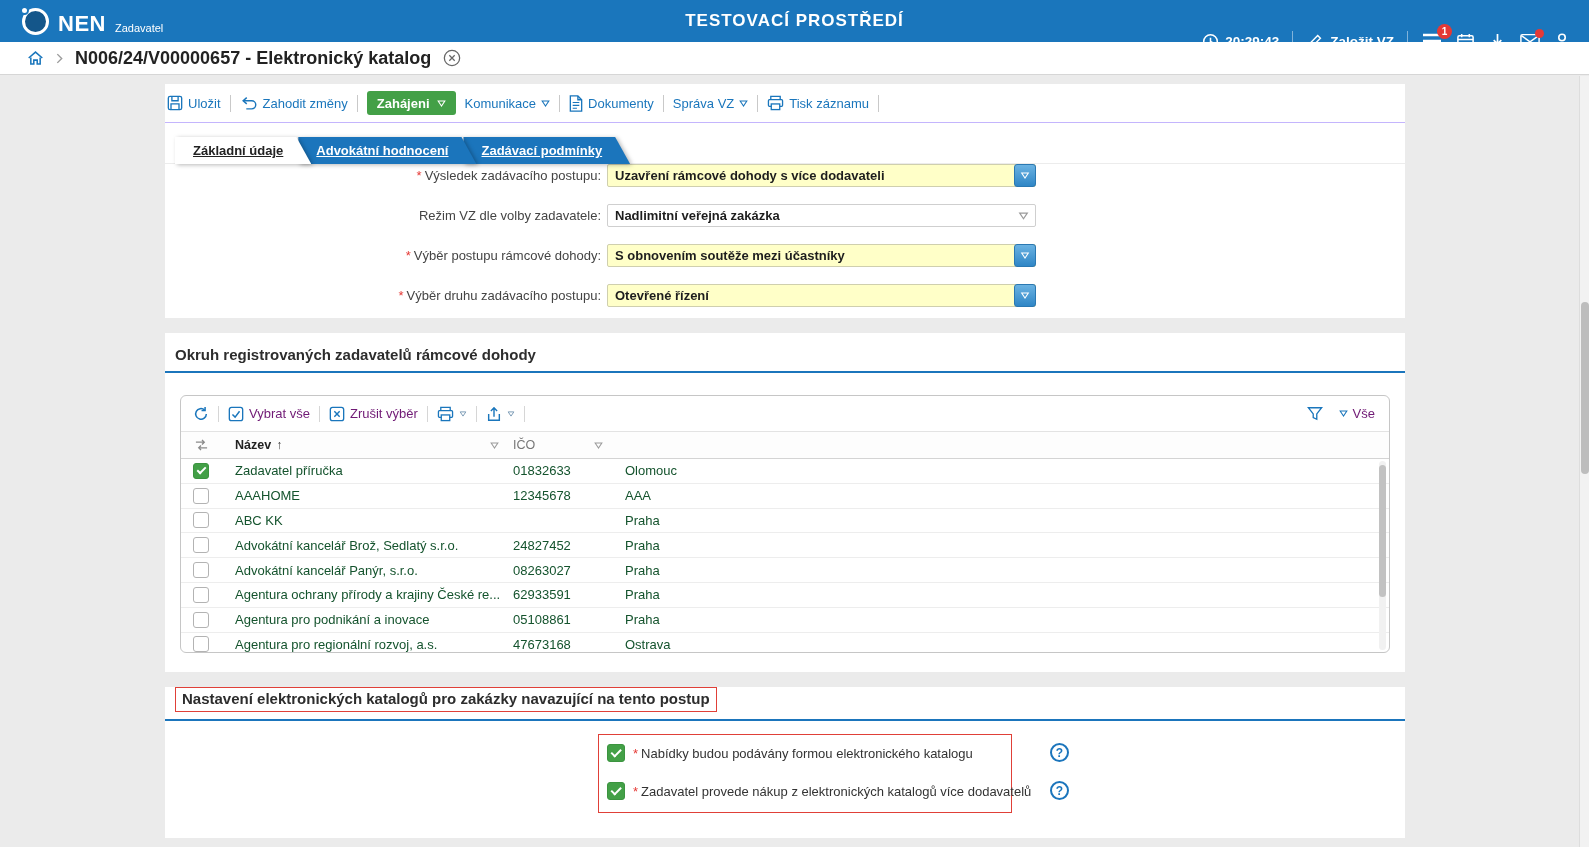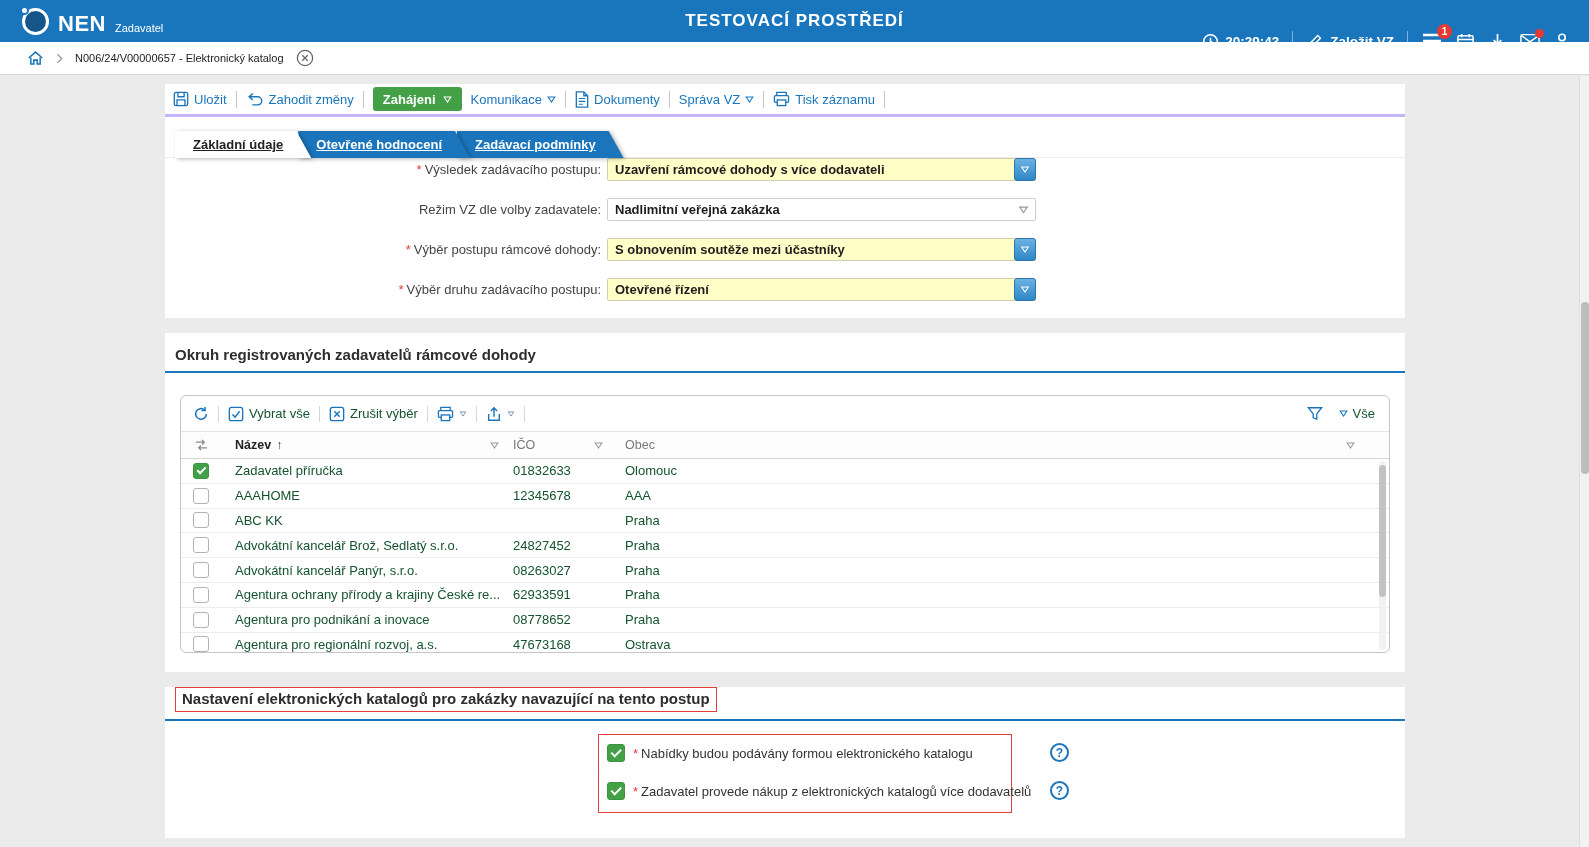--- a/index.html
+++ b/index.html
@@ -18,31 +18,31 @@
   .vsep { width:1px; height:20px; background:rgba(255,255,255,.45); }
   .clock-group,.newvz { display:flex; align-items:center; gap:6px; font-size:13.5px; font-weight:bold; cursor:pointer; }
   .icon-btn { position:relative; display:flex; align-items:center; cursor:pointer; }
   .badge { position:absolute; top:-8px; right:-9px; background:#e53935; color:#fff; font-size:10px; font-weight:bold; min-width:15px; height:15px; border-radius:8px; display:flex; align-items:center; justify-content:center; padding:0 3px; }
   .maildot { position:absolute; top:-4px; right:-4px; width:9px; height:9px; background:#e53935; border-radius:50%; }
 
   
   .breadcrumb { height:33px; background:#fff; border-bottom:1px solid #d6d6d6; display:flex; align-items:center; padding-left:27px; }
   .crumb-home { display:flex; margin-right:12px; cursor:pointer; }
   .crumb-chev { display:flex; margin-right:12px; }
-  .crumb-text { font-size:11px; font-weight:normal; color:#222; }
+  .crumb-text { font-size:18px; font-weight:bold; color:#222; }
   .crumb-close { display:flex; margin-left:12px; cursor:pointer; }
 
   
   .card { position:absolute; left:165px; width:1240px; background:#fff; }
   .card1 { top:84px; height:234px; }
   .card2 { top:333px; height:339px; }
   .card3 { top:687px; height:151px; }
 
   
-  .toolbar { display:flex; align-items:center; height:33px; padding-left:8px; border-bottom:3px solid #c4b5fd; gap:9px; }
+  .toolbar { display:flex; align-items:center; height:39px; padding-left:2px; border-bottom:1px solid #c4b5fd; gap:9px; }
   .tlink { display:flex; align-items:center; gap:5px; color:#1a76bc; font-size:13px; cursor:pointer; white-space:nowrap; }
   .tsep { width:1px; height:17px; background:#c9c9c9; }
   .status-btn { background:#43a047; color:#fff; font-weight:bold; font-size:13px; border:none; border-radius:3px; height:24px; padding:0 10px; display:flex; align-items:center; gap:7px; cursor:pointer; }
 
   
   .tabstrip { display:flex; margin-top:14px; padding-left:10px; height:27px; border-bottom:1px solid #ececec; }
   .tab-wrap { position:relative; filter:drop-shadow(2px 1px 2px rgba(0,0,0,.28)); }
   .tab-wrap:nth-child(1){ z-index:3; }
   .tab-wrap:nth-child(2){ z-index:2; margin-left:-13px; }
   .tab-wrap:nth-child(3){ z-index:1; margin-left:-13px; }
@@ -61,21 +61,21 @@
   .dd-btn { position:absolute; right:-1px; top:-1px; bottom:-1px; width:22px; background:linear-gradient(#6ab2e2,#2f86c6); border:1px solid #2a78b2; border-radius:3px; display:flex; align-items:center; justify-content:center; color:#fff; cursor:pointer; }
 
   
   .sec-head { padding:13px 0 0 10px; font-size:15px; font-weight:bold; color:#2d2d2d; }
   .sec-rule { height:2px; background:#1b75bc; margin-top:8px; }
   .red-wrap { display:inline-block; border:1px solid #e04038; padding:2px 6px 3px; }
 
   
   .grid { position:absolute; left:15px; right:15px; top:62px; bottom:19px; border:1px solid #c6c6c6; border-radius:6px; overflow:hidden; background:#fff; }
   .grid-toolbar { height:36px; display:flex; align-items:center; padding:0 14px 0 12px; gap:9px; border-bottom:1px solid #e3e3e3; color:#1a76bc; font-size:13px; }
-  .glink { display:flex; align-items:center; gap:5px; color:#14532d; cursor:pointer; }
+  .glink { display:flex; align-items:center; gap:5px; color:#701a75; cursor:pointer; }
   .gsep { width:1px; height:16px; background:#d6d6d6; }
   .gt-right { margin-left:auto; display:flex; align-items:center; gap:16px;justify-content:space-between; }
   .ghead { display:flex; align-items:center; height:27px; border-bottom:1px solid #d4d4d4; font-size:12.5px; color:#777; background:#fdfdfd; }
   .ghead .col-name { font-weight:bold; color:#222; }
   .gbody { position:relative; height:calc(100% - 63px); overflow:hidden; }
   .grow { display:flex; align-items:center; height:24.8px; border-bottom:1px solid #ededed; font-size:13px; color:#14532d; }
   .col-cb { width:40px; display:flex; justify-content:center; align-items:center; }
   .col-name { width:288px; display:flex; align-items:center; padding-left:14px; white-space:nowrap; overflow:hidden; }
   .col-ico { width:104px; padding-left:4px; display:flex; align-items:center; }
   .col-obec { flex:1; padding-left:12px; display:flex; align-items:center; padding-right:24px; }
@@ -247,21 +247,21 @@
       <span>Tisk záznamu</span>
     </span>
     <span class="tsep"></span>
   </div>
 
   <div class="tabstrip">
     <span class="tab-wrap">
       <div class="tab active"><span>Základní údaje</span></div>
     </span>
     <span class="tab-wrap">
-      <div class="tab"><span>Otevřené hodnocení</span></div>
+      <div class="tab"><span>Advokátní hodnocení</span></div>
     </span>
     <span class="tab-wrap">
       <div class="tab"><span>Zadávací podmínky</span></div>
     </span>
   </div>
 
   <div class="form">
     <div class="frow">
       <div class="flabel"><span class="req">*</span><span>Výsledek zadávacího postupu:</span></div>
       <div class="fctrl yellow">
@@ -391,28 +391,20 @@
           </span>
       </span>
       <span class="col-ico">
         <span>IČO</span>
         <span class="hchev">
             <svg class="chev" width="9" height="7" viewBox="0 0 10 8">
               <path d="M1.2 1.2 H8.8 L5 6.8 Z" fill="none" stroke="#9c9c9c" stroke-width="1.2"></path>
             </svg>
           </span>
       </span>
-      <span class="col-obec">
-        <span>Obec</span>
-        <span class="hchev">
-            <svg class="chev" width="9" height="7" viewBox="0 0 10 8">
-              <path d="M1.2 1.2 H8.8 L5 6.8 Z" fill="none" stroke="#9c9c9c" stroke-width="1.2"></path>
-            </svg>
-          </span>
-      </span>
     </div>
 
     <div class="gbody">
       <div class="grow">
         <span class="col-cb">
             <span class="cb checked">
               <span class="check-icon"></span>
             </span>
           </span>
         <span class="col-name">Zadavatel příručka</span>
@@ -457,21 +449,21 @@
           </span>
         <span class="col-name">Agentura ochrany přírody a krajiny České re...</span>
         <span class="col-ico">62933591</span>
         <span class="col-obec">Praha</span>
       </div>
       <div class="grow">
         <span class="col-cb">
             <span class="cb"></span>
           </span>
         <span class="col-name">Agentura pro podnikání a inovace</span>
-        <span class="col-ico">08778652</span>
+        <span class="col-ico">05108861</span>
         <span class="col-obec">Praha</span>
       </div>
       <div class="grow">
         <span class="col-cb">
             <span class="cb"></span>
           </span>
         <span class="col-name">Agentura pro regionální rozvoj, a.s.</span>
         <span class="col-ico">47673168</span>
         <span class="col-obec">Ostrava</span>
       </div>

